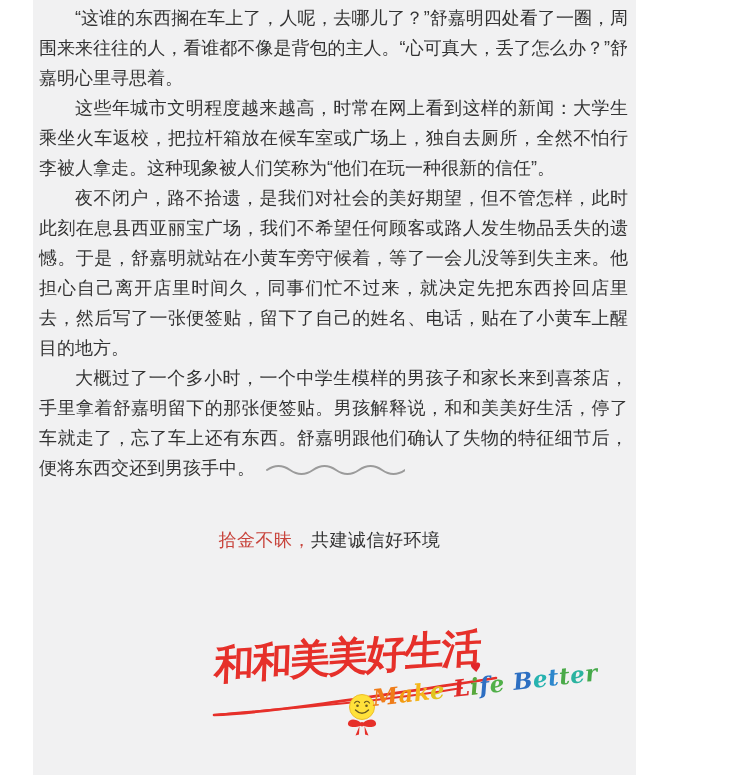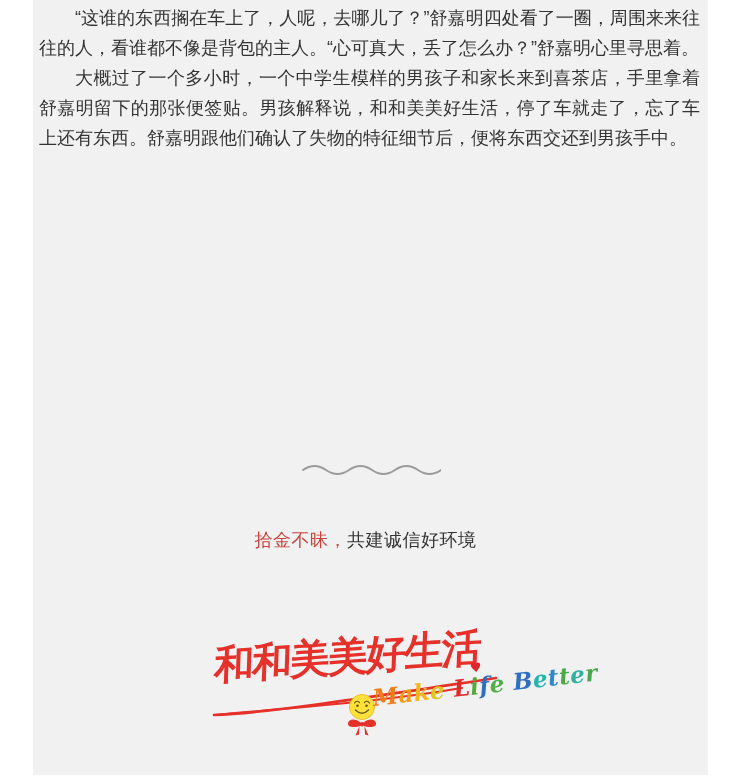--- a/index.html
+++ b/index.html
@@ -14,21 +14,21 @@
   *{margin:0;padding:0;box-sizing:border-box;}
   html,body{width:744px;height:780px;overflow:hidden;}
   body{
     background:var(--page-bg);
     font-family:"Liberation Sans","DejaVu Sans",sans-serif;
     position:relative;
   }
   .card{
     position:absolute;
     left:33px;top:0;
-    width:675px;height:775px;
+    width:603px;height:775px;
     background:var(--card-bg);
   }
   .article{
     position:absolute;
     left:6px;right:8px;top:3px;
     font-size:18px;
     line-height:30px;
     color:var(--text-color);
     text-align:justify;
   }
@@ -93,20 +93,22 @@
     font-style:normal;
   }
 </style>
 </head>
 <body>
 
 <div class="card">
 
   <div class="article">
     <p>“这谁的东西搁在车上了，人呢，去哪儿了？”舒嘉明四处看了一圈，周围来来往往的人，看谁都不像是背包的主人。“心可真大，丢了怎么办？”舒嘉明心里寻思着。</p>
+    <p>这些年城市文明程度越来越高，时常在网上看到这样的新闻：大学生乘坐火车返校，把拉杆箱放在候车室或广场上，独自去厕所，全然不怕行李被人拿走。这种现象被人们笑称为“他们在玩一种很新的信任”。</p>
+    <p>夜不闭户，路不拾遗，是我们对社会的美好期望，但不管怎样，此时此刻在息县西亚丽宝广场，我们不希望任何顾客或路人发生物品丢失的遗憾。于是，舒嘉明就站在小黄车旁守候着，等了一会儿没等到失主来。他担心自己离开店里时间久，同事们忙不过来，就决定先把东西拎回店里去，然后写了一张便签贴，留下了自己的姓名、电话，贴在了小黄车上醒目的地方。</p>
     <p>大概过了一个多小时，一个中学生模样的男孩子和家长来到喜茶店，手里拿着舒嘉明留下的那张便签贴。男孩解释说，和和美美好生活，停了车就走了，忘了车上还有东西。舒嘉明跟他们确认了失物的特征细节后，便将东西交还到男孩手中。</p>
   </div>
 
   <div class="divider">
     <svg width="140" height="14" viewBox="0 0 140 14">
       <path d="M2,8 q11.5,-8 23,0 t23,0 t23,0 t23,0 t23,0 t23,0" fill="none" stroke="var(--divider-gray)" stroke-width="2" stroke-linecap="round"></path>
     </svg>
   </div>
 
   <div class="slogans">

